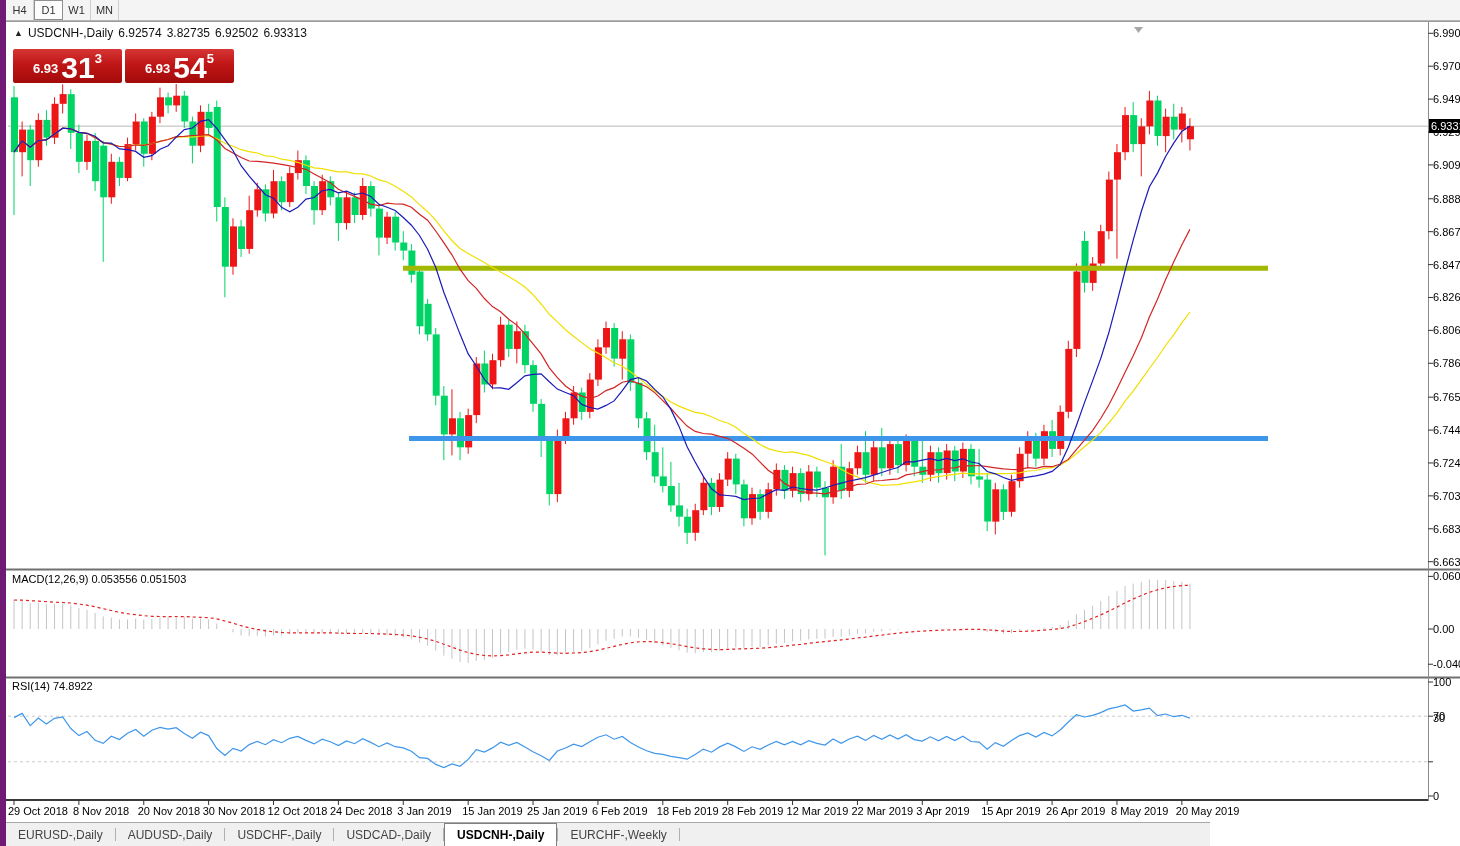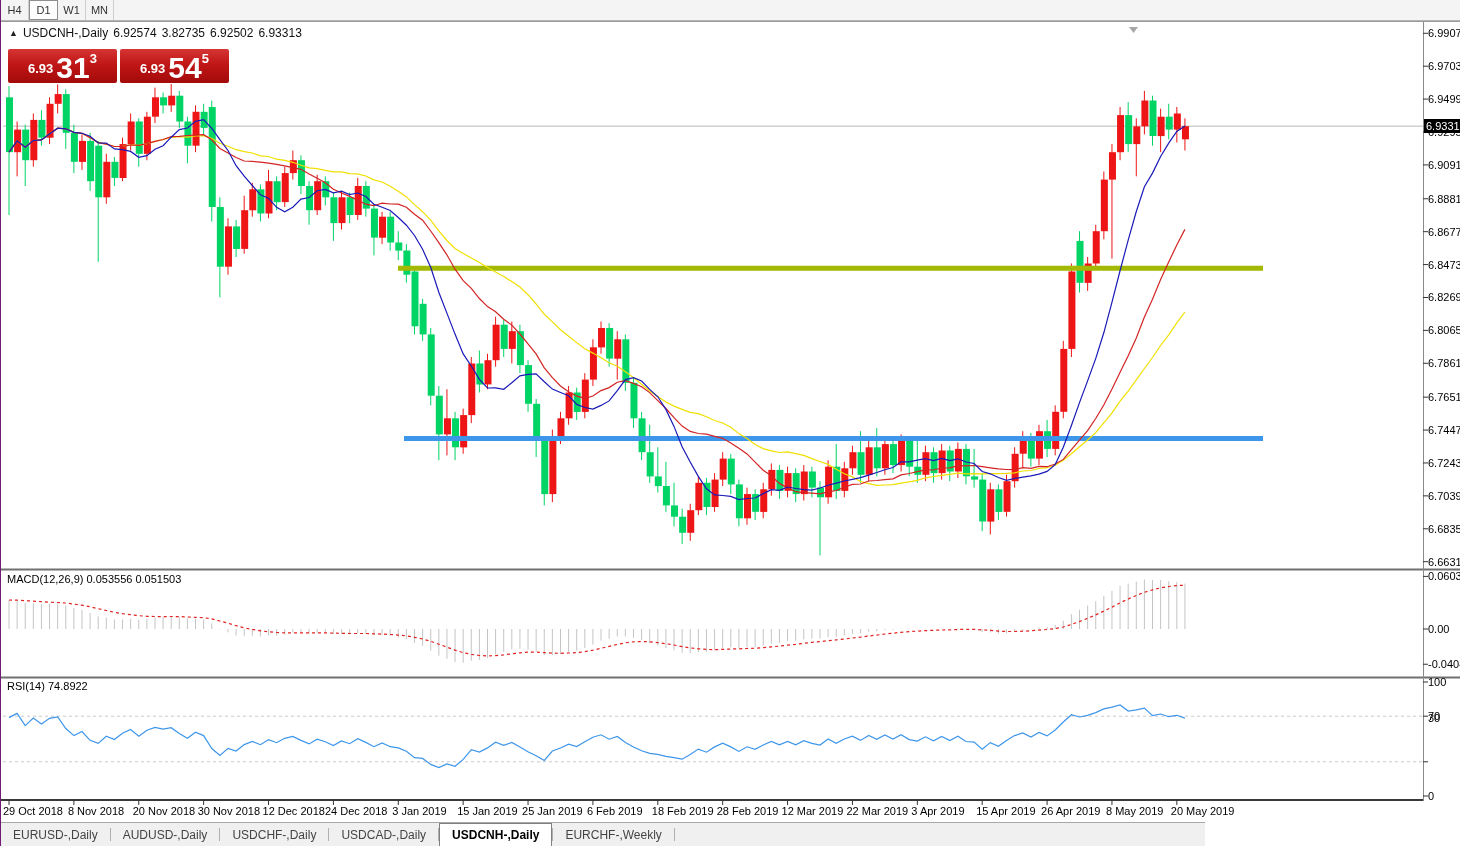--- a/index.html
+++ b/index.html
@@ -1,16 +1,16 @@
 <!DOCTYPE html>
 <html><head>
 <meta charset="utf-8">
 <style>
   html,body{margin:0;padding:0;background:#e8e8e8;font-family:"Liberation Sans",sans-serif;}
-  #app{position:relative;width:1460px;height:846px;background:#ffffff;overflow:hidden;border-left:1px solid #701a75;box-sizing:border-box;}
+  #app{position:relative;width:1460px;height:846px;background:#ffffff;overflow:hidden;border-left:6px solid #701a75;box-sizing:border-box;}
 
   
   #toolbar{position:absolute;left:0;top:0;width:1460px;height:20px;background:#f4f4f4;border-bottom:1px solid #b5b5b5;display:flex;align-items:stretch;}
   .tf-btn{width:27px;display:flex;align-items:center;justify-content:center;font-size:11px;color:#333;border-right:1px solid #cfcfcf;cursor:default;}
   .tf-btn.active{background:#fdfdfd;border:1px solid #8f8f8f;border-right:1px solid #8f8f8f;}
 
   
   #chartframe{position:absolute;left:0;top:21px;width:1460px;height:801px;background:#ffffff;border-top:1px solid #9a9a9a;box-sizing:border-box;}
   #chartsvg{position:absolute;left:0;top:0;}
 
@@ -623,21 +623,21 @@
         <div class="axis-label" style="top: 688.2px;">70</div>
         <div class="axis-label" style="top: 690px;">30</div>
         <div class="axis-label" style="top: 768px;">0</div>
       </div>
     <div id="pricebadge" style="top: 97.1452px;">6.93313</div>
     <div id="dateaxis">
         <div class="date-label" style="left: 2px;">29 Oct 2018</div>
         <div class="date-label" style="left: 66.88px;">8 Nov 2018</div>
         <div class="date-label" style="left: 131.76px;">20 Nov 2018</div>
         <div class="date-label" style="left: 196.64px;">30 Nov 2018</div>
-        <div class="date-label" style="left: 261.52px;">12 Dec 2018</div>
+        <div class="date-label" style="left: 261.52px;">12 Oct 2018</div>
         <div class="date-label" style="left: 324px;">24 Dec 2018</div>
         <div class="date-label" style="left: 391.28px;">3 Jan 2019</div>
         <div class="date-label" style="left: 456.16px;">15 Jan 2019</div>
         <div class="date-label" style="left: 521.04px;">25 Jan 2019</div>
         <div class="date-label" style="left: 585.92px;">6 Feb 2019</div>
         <div class="date-label" style="left: 650.8px;">18 Feb 2019</div>
         <div class="date-label" style="left: 715.68px;">28 Feb 2019</div>
         <div class="date-label" style="left: 780.56px;">12 Mar 2019</div>
         <div class="date-label" style="left: 845.44px; text-align: center;">22 Mar 2019</div>
         <div class="date-label" style="left: 910.32px;">3 Apr 2019</div>

